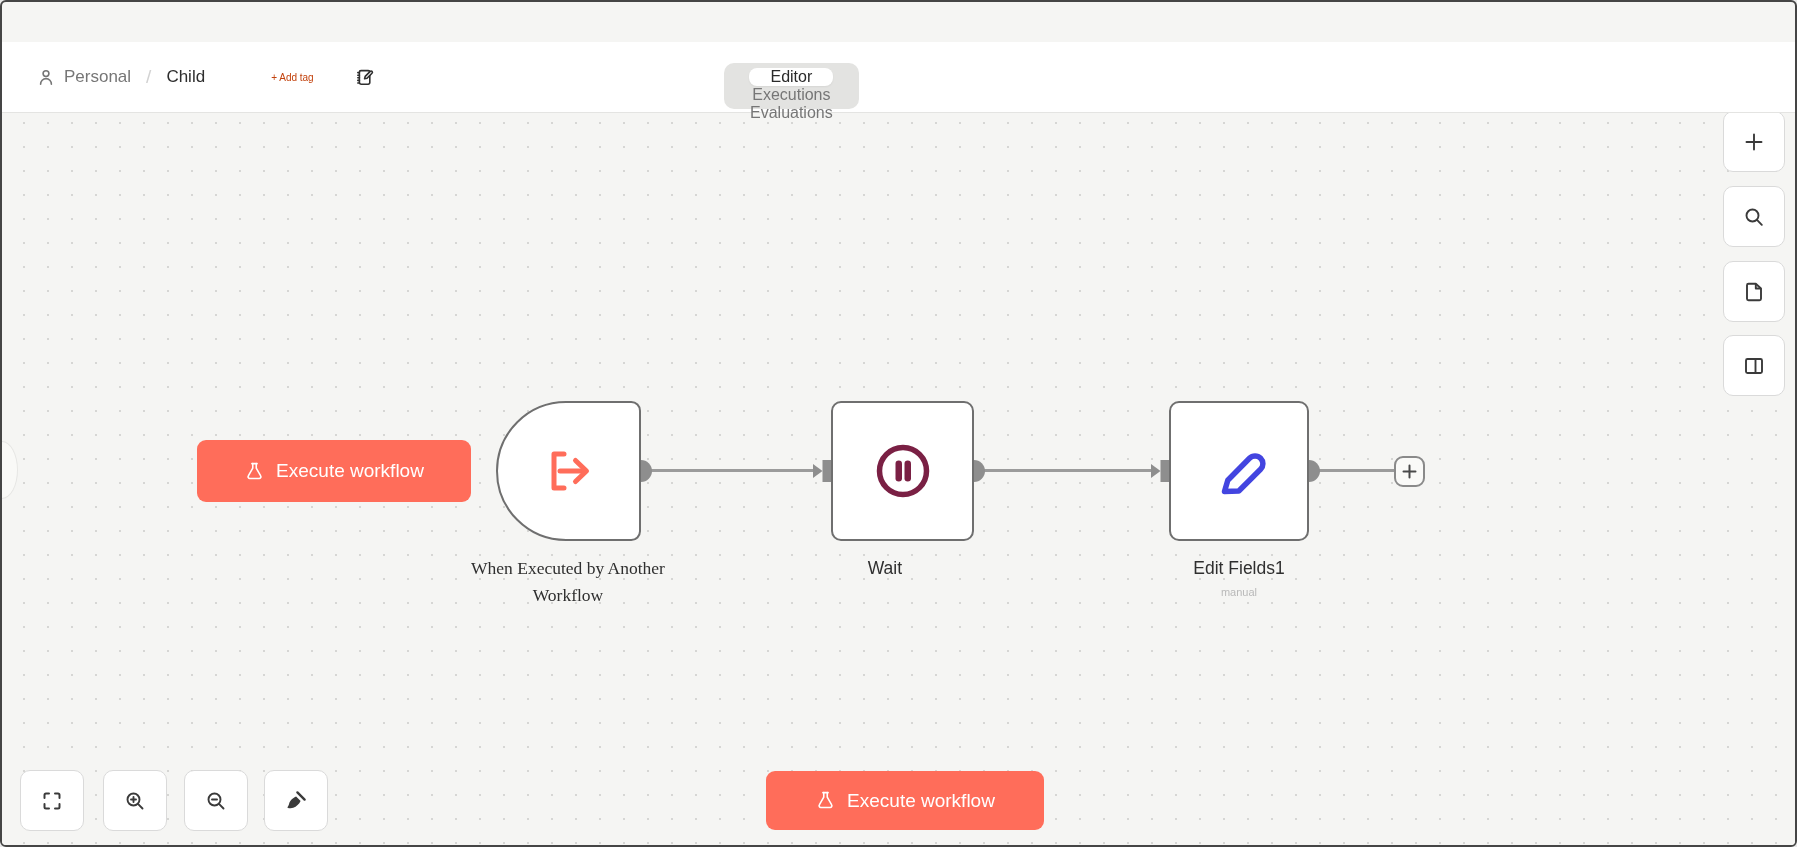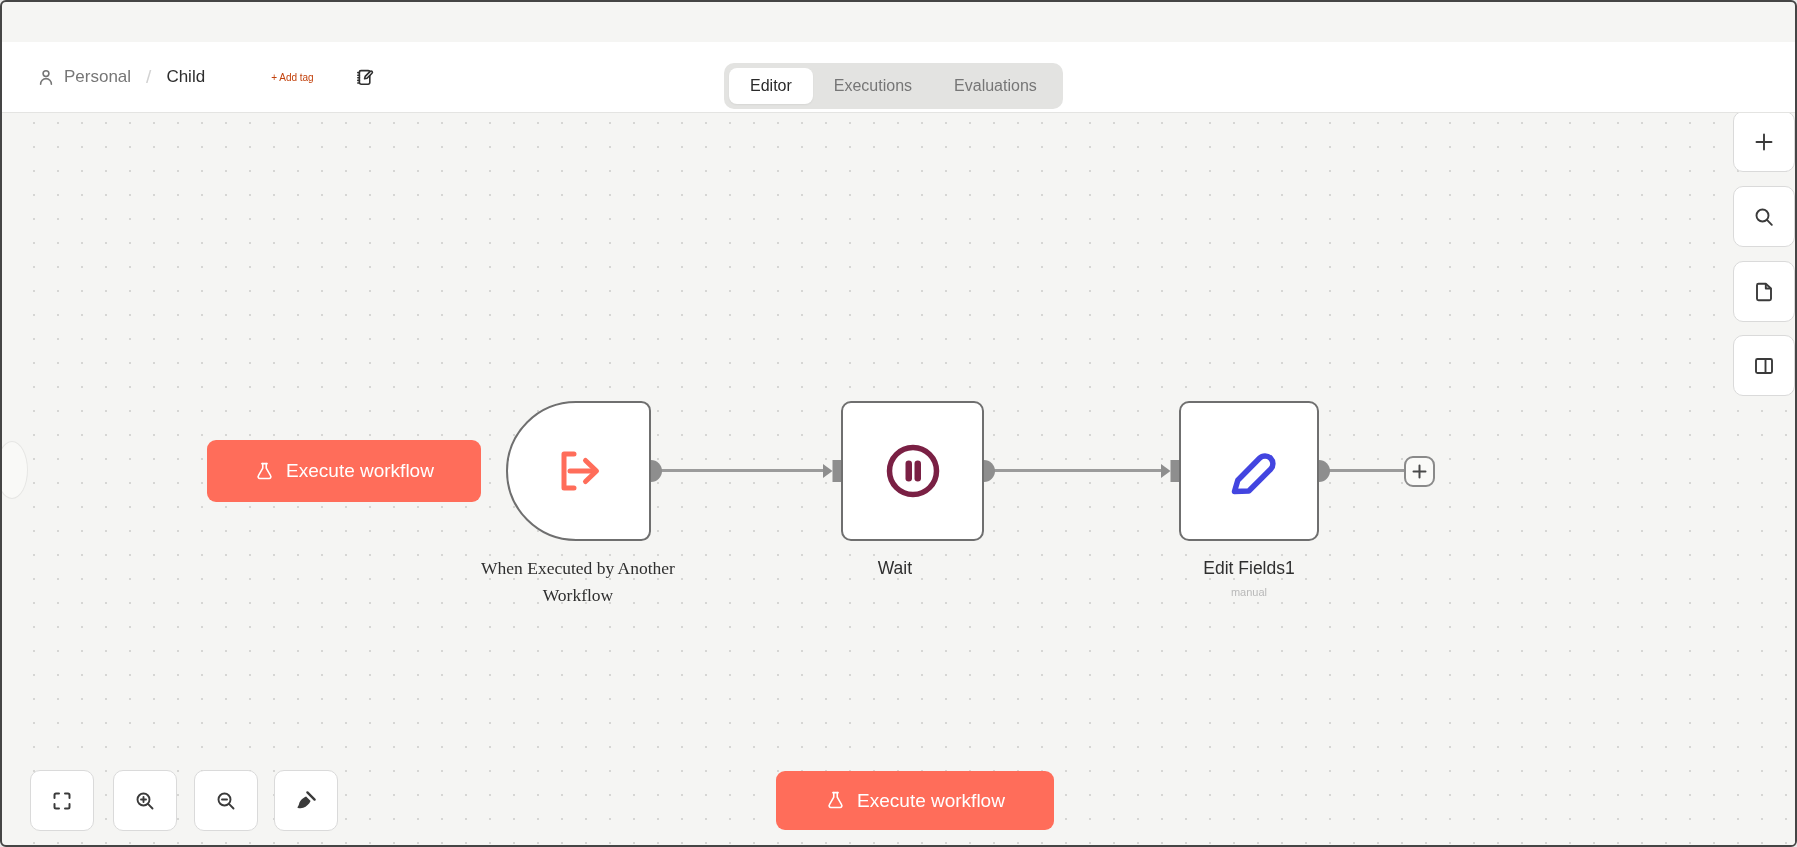--- a/index.html
+++ b/index.html
@@ -46,33 +46,34 @@
   .icon-btn { display:flex; align-items:center; cursor:pointer; background:none; border:none; }
   .history-btn { margin-left:45px; }
   .dots-btn { margin-left:35px; display:flex; gap:5px; align-items:center; }
   .dots-btn i { width:4px; height:4px; border-radius:50%; background:#3a3a3a; display:block; }
 
   
   .tabbar {
     position:absolute; left:722px; top:61px; height:46px; z-index:6;
     background:#e3e3e1; border-radius:10px; display:flex; align-items:center;
     padding:5px;
+    flex-direction:column;
   }
   .tab {
     height:36px; display:flex; align-items:center; padding:0 21px;
     font-size:16px; color:#767676; border-radius:8px; cursor:pointer; white-space:nowrap;
   }
   .tab.active { background:#ffffff; color:#2a2a2a; font-weight:500; box-shadow:0 1px 2px rgba(0,0,0,.06); }
 
   
   .canvas {
     position:absolute; top:71px; left:0; right:0; bottom:0;
     background-color:#f5f5f3;
     background-image:radial-gradient(#d6d6d4 1.15px, transparent 1.15px);
-    background-size:24px 24px; background-position:10px 14px;margin-left:10px;
+    background-size:24px 24px; background-position:10px 14px;
   }
   .panel-notch {
     position:absolute; left:-16px; top:368px; width:32px; height:58px;
     border-radius:50%; border:1.5px solid #e6e6e4; background:#f9f9f7;
   }
 
   .exec-btn {
     position:absolute; display:flex; align-items:center; justify-content:center;
     gap:11px; background:#ff6d5a; border:none; border-radius:9px;
     color:#ffffff; font-size:19px; font-weight:500; cursor:pointer;

